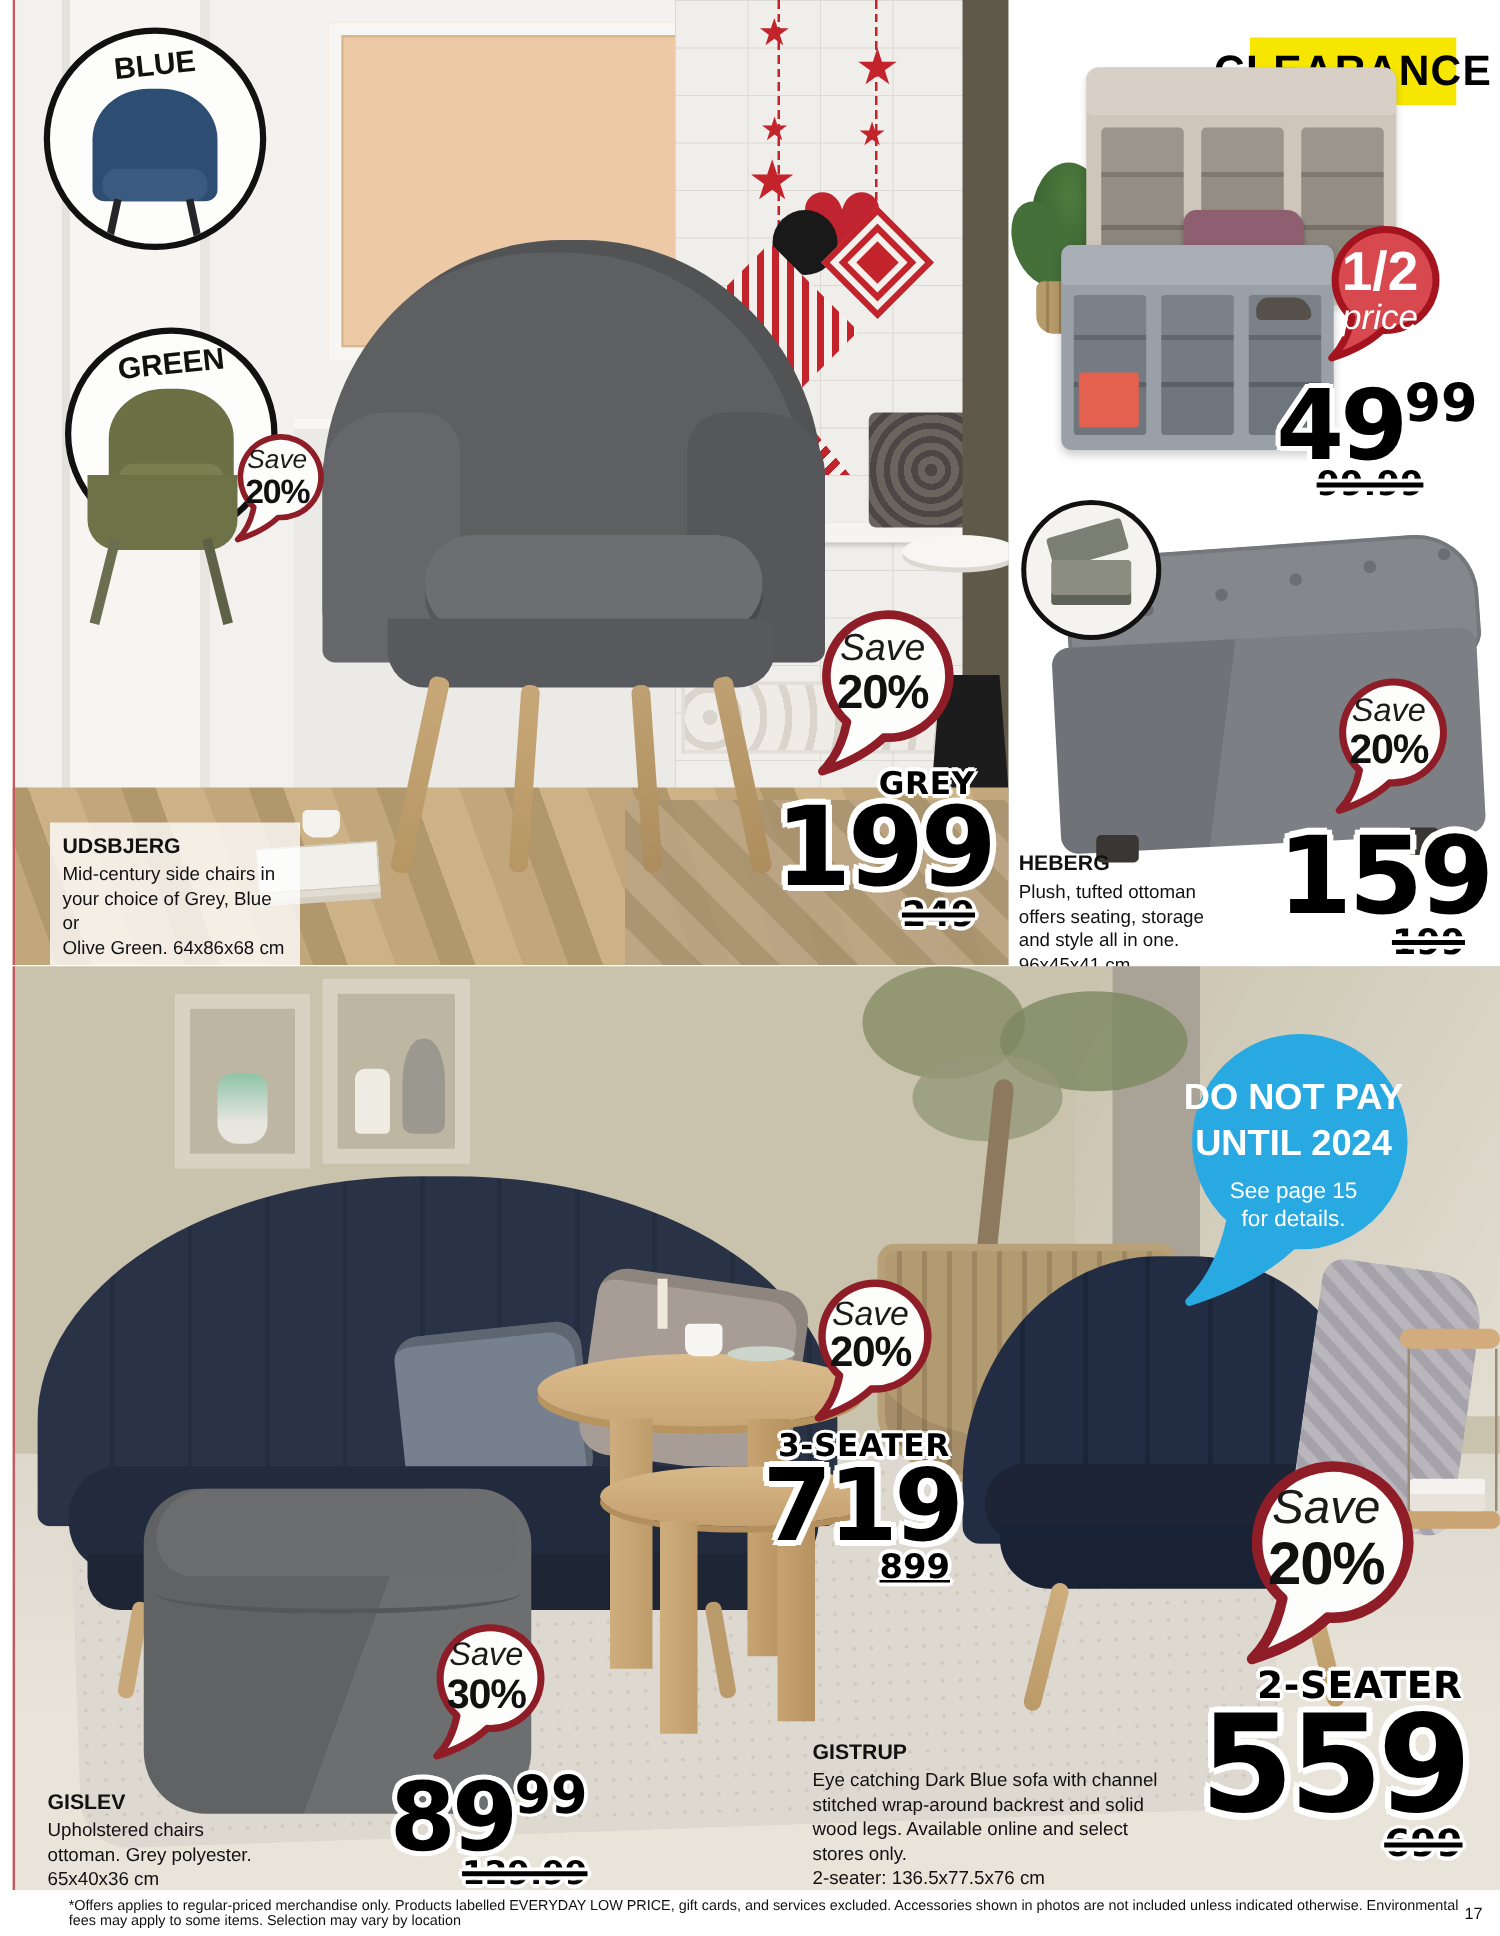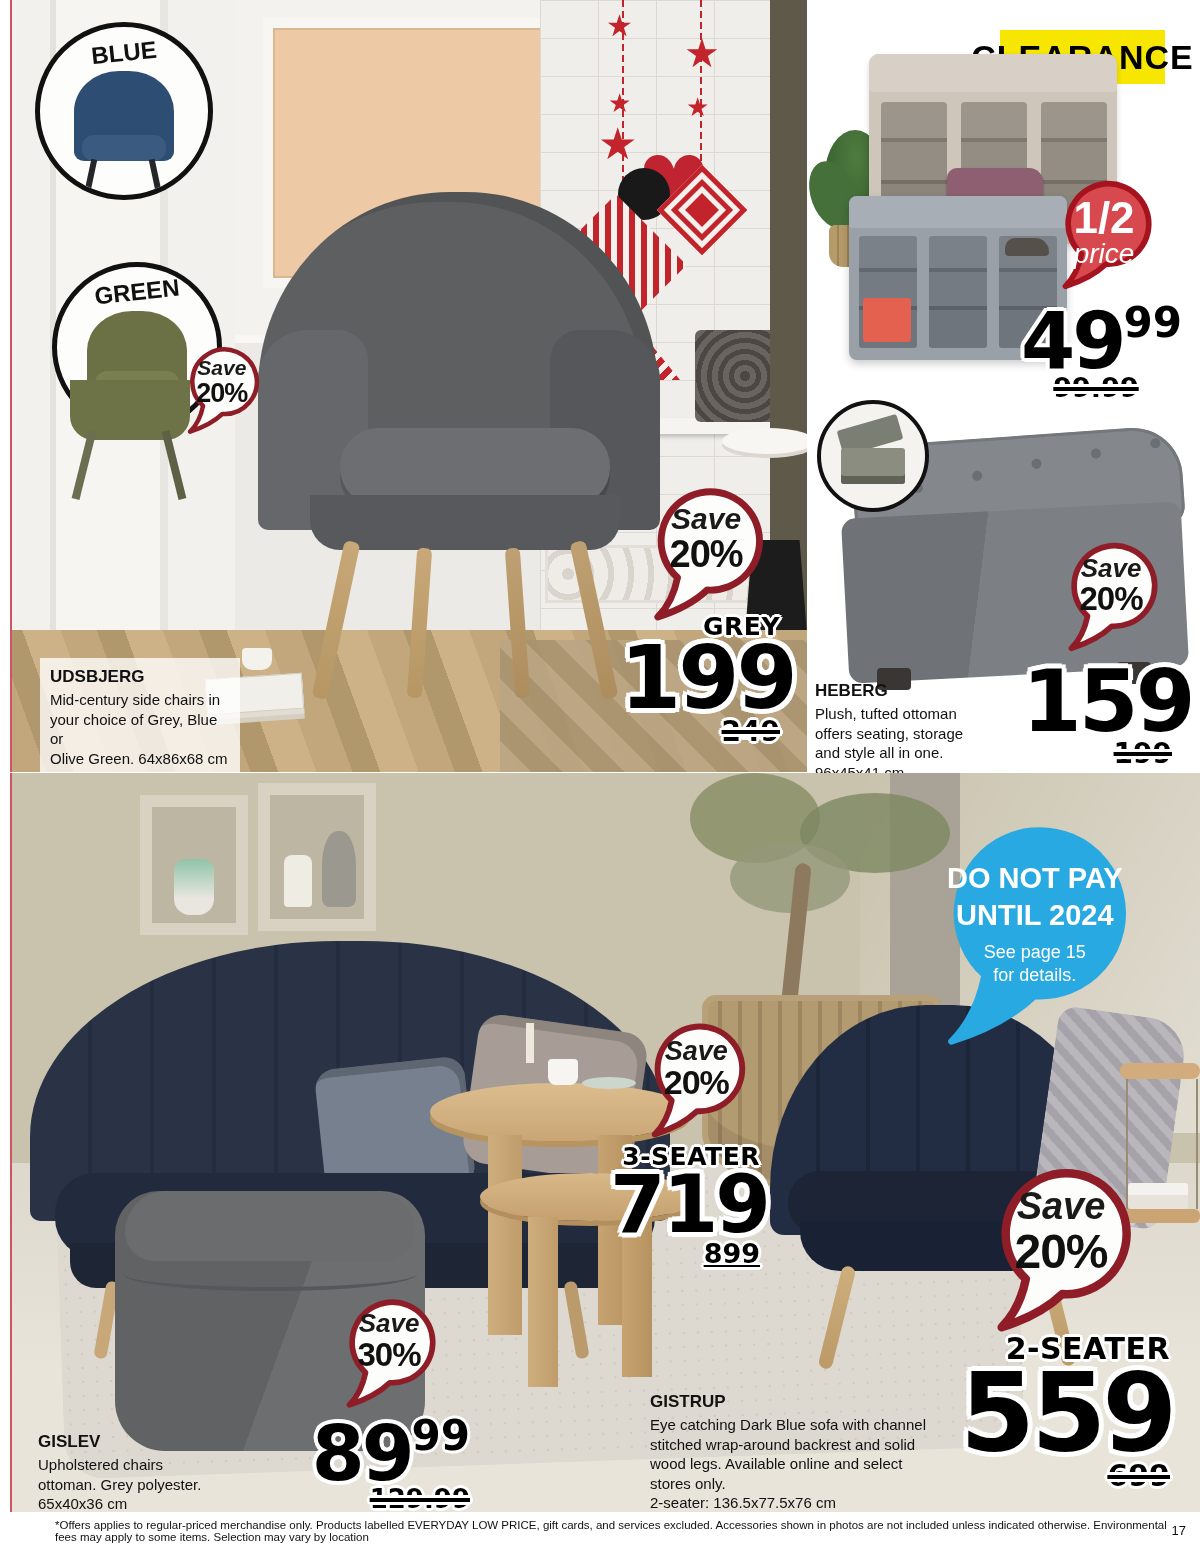--- a/index.html
+++ b/index.html
@@ -15,21 +15,21 @@
   .strike{text-decoration:line-through;text-decoration-thickness:4px;}
   .pricewrap{text-align:right;line-height:0.92;}
   .sup{vertical-align:top;position:relative;top:2px;}
   
   .desc{color:#111;font-size:15px;line-height:1.3;}
   .desc .pname{font-size:17px;font-weight:bold;margin-bottom:2px;}
   
   .bubble{position:absolute;}
   .bubble svg{position:absolute;left:0;top:0;width:100%;height:100%;overflow:visible;}
   .btxt{position:absolute;left:0;right:8%;top:13%;text-align:center;line-height:1.05;}
-  .btxt .save{font-style:italic;font-weight:bold;color:#1a1a1a;}
+  .btxt .save{font-style:italic;font-weight:normal;color:#1a1a1a;}
   .btxt .pct{font-weight:bold;color:#111;letter-spacing:-1px;}
   .half-txt{position:absolute;left:0;right:10%;top:16%;text-align:center;color:#fff;line-height:1.0;}
   .half-frac{font-weight:bold;font-size:44px;}
   .half-word{font-style:italic;font-size:28px;}
   .blue-txt{position:absolute;left:4%;right:10%;top:17%;text-align:center;color:#fff;}
   .blue-big{font-weight:bold;font-size:29px;line-height:1.25;}
   .blue-small{font-size:18px;line-height:1.3;margin-top:8px;}
   
   .clearance{background:#f6e600;color:#000;font-weight:bold;font-size:34px;letter-spacing:1px;
              display:flex;align-items:center;justify-content:center;}

